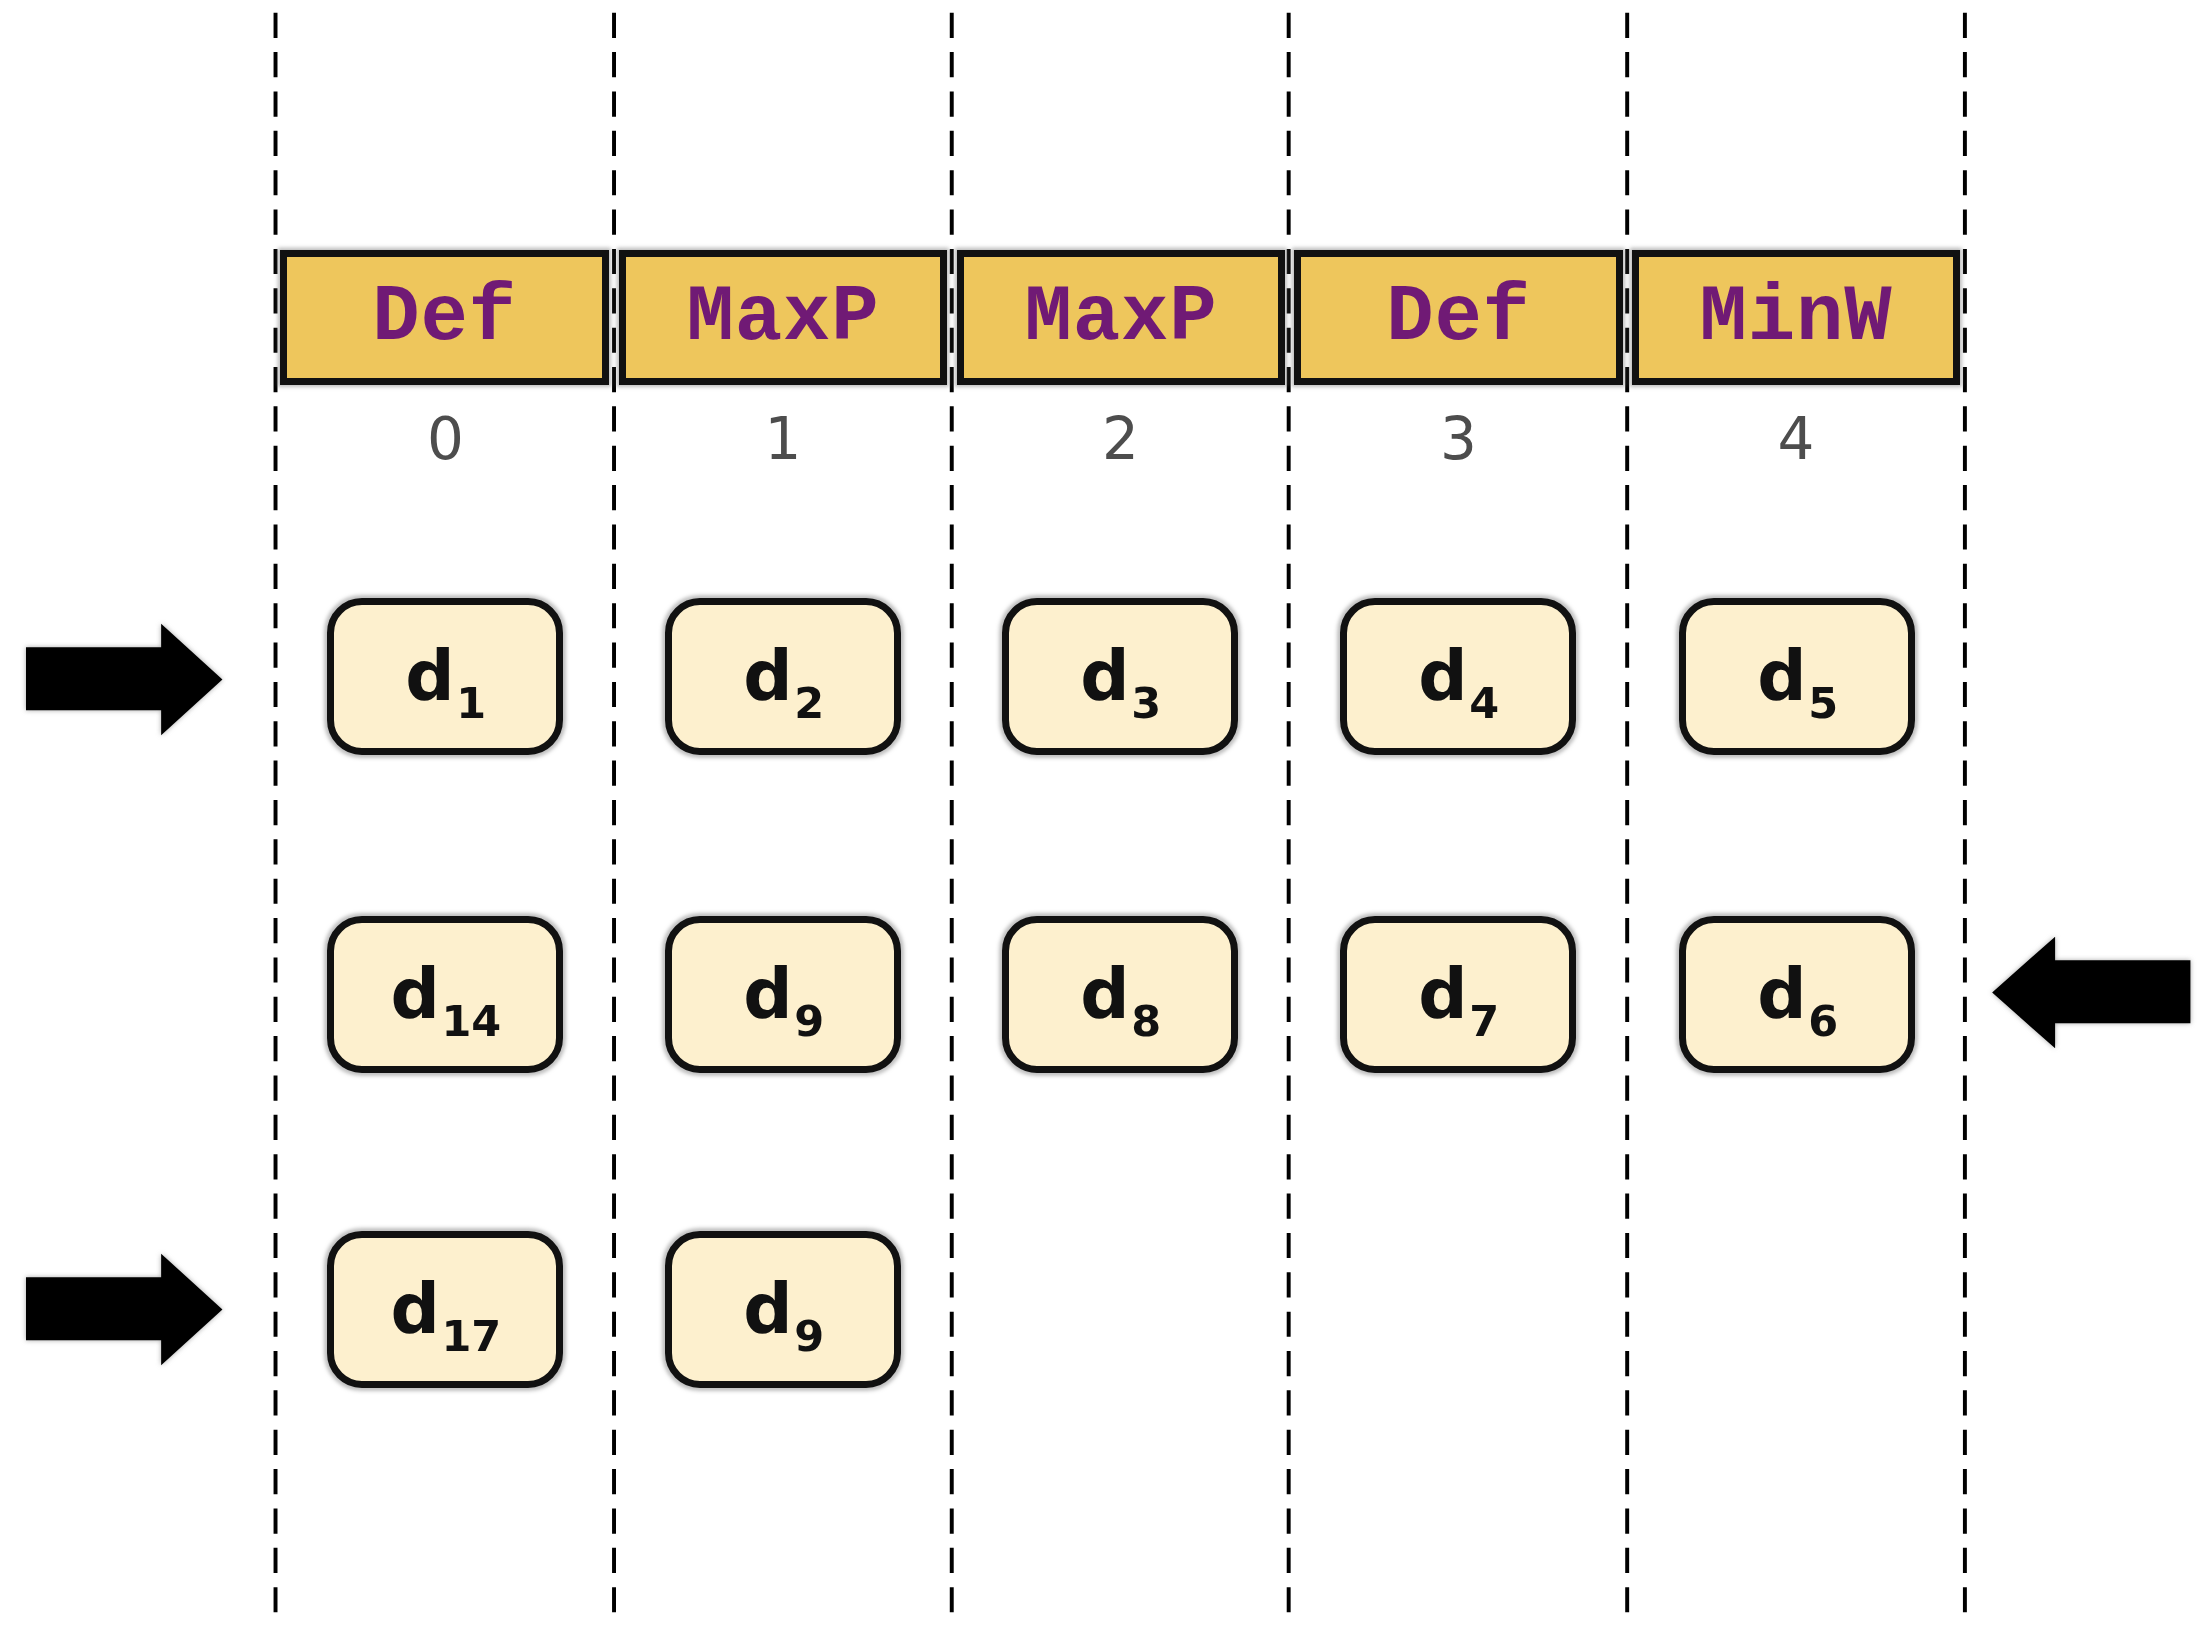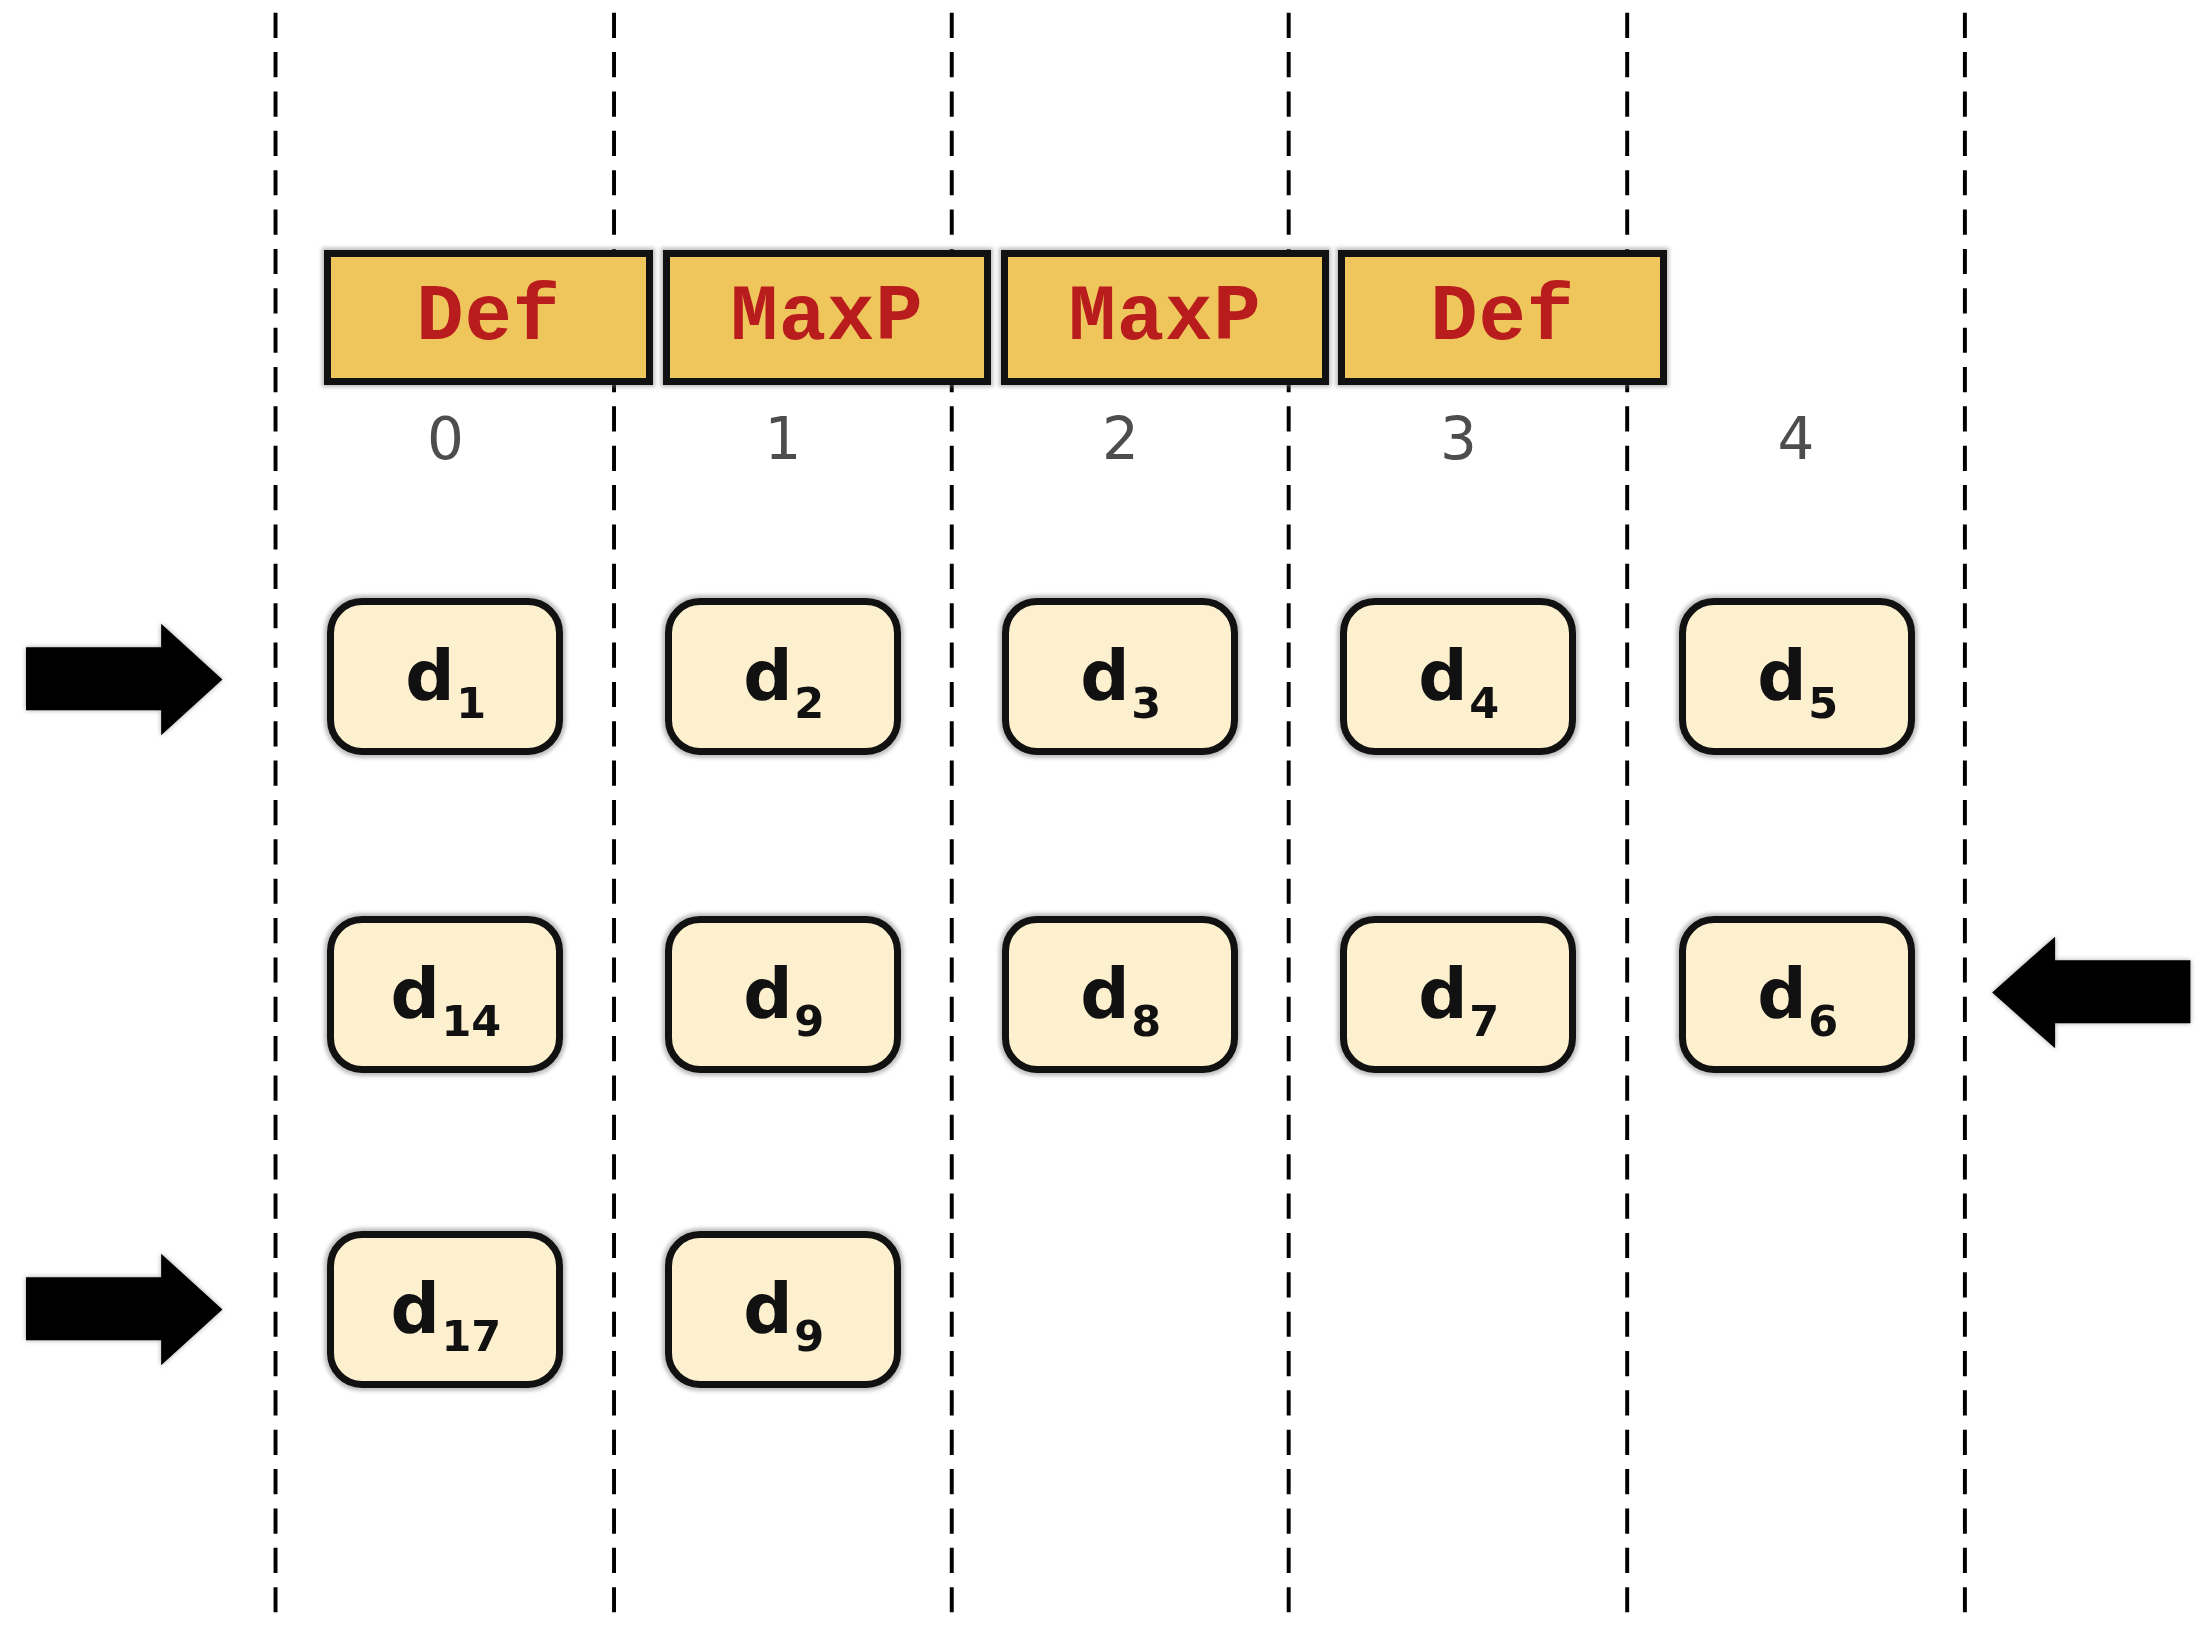--- a/index.html
+++ b/index.html
@@ -13,23 +13,22 @@
   svg.guides{position:absolute;left:0;top:0;z-index:0;}
   .guide{stroke:#000000;stroke-width:5;stroke-dasharray:32 18;}
   .hdr{
     position:absolute;top:250px;height:135px;z-index:2;
     box-sizing:border-box;
     background:#EEC65C;
     border:7px solid #111111;
     box-shadow:0 0 3.9px 2.4px rgba(130,130,130,0.55);
     display:flex;align-items:center;justify-content:center;
     font-family:"Liberation Mono", monospace;
-    font-weight:bold;font-size:79px;color:#b91c1c;
+    font-weight:bold;font-size:79px;color:#701a75;
     letter-spacing:0.8px;
-    margin-left:44px;
   }
   .idx{
     position:absolute;top:403px;height:71px;z-index:1;
     display:flex;align-items:center;justify-content:center;
     font-size:58px;color:#4d4d4d;font-weight:normal;
   }
   .cell{
     position:absolute;width:236px;height:157px;z-index:2;
     box-sizing:border-box;
     background:#FDF0CE;
@@ -57,20 +56,21 @@
     <line class="guide" x1="1209" y1="16" x2="1209" y2="2062"></line>
     <line class="guide" x1="1637" y1="16" x2="1637" y2="2062"></line>
     <line class="guide" x1="2067" y1="16" x2="2067" y2="2062"></line>
     <line class="guide" x1="2496" y1="16" x2="2496" y2="2062"></line>
   </svg>
 
   <div class="hdr" style="left:280px;width:329px">Def</div>
   <div class="hdr" style="left:619px;width:328px">MaxP</div>
   <div class="hdr" style="left:957px;width:328px">MaxP</div>
   <div class="hdr" style="left:1294px;width:329px">Def</div>
+  <div class="hdr" style="left:1632px;width:328px">MinW</div>
 
   <div class="idx" style="left:276px;width:339px">0</div>
   <div class="idx" style="left:614px;width:338px">1</div>
   <div class="idx" style="left:952px;width:337px">2</div>
   <div class="idx" style="left:1289px;width:339px">3</div>
   <div class="idx" style="left:1627px;width:338px">4</div>
 
   <div class="cell" style="left:327px;top:598px">
       <span class="base">d</span>
       <sub class="sub">1</sub>

